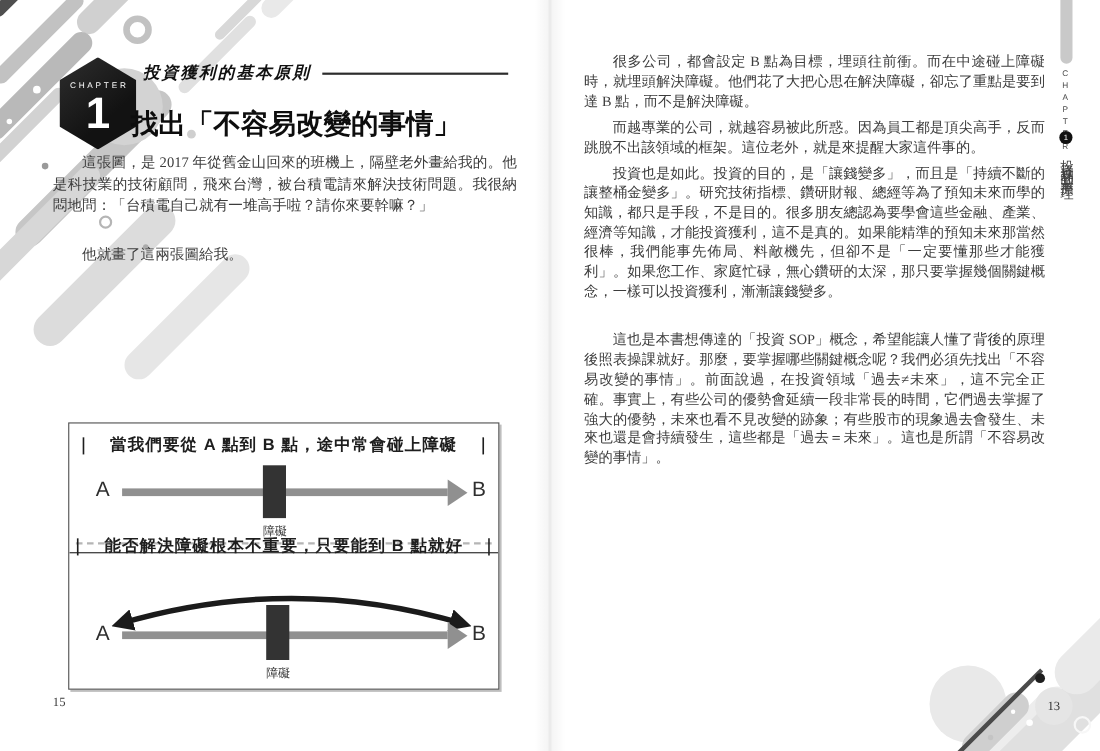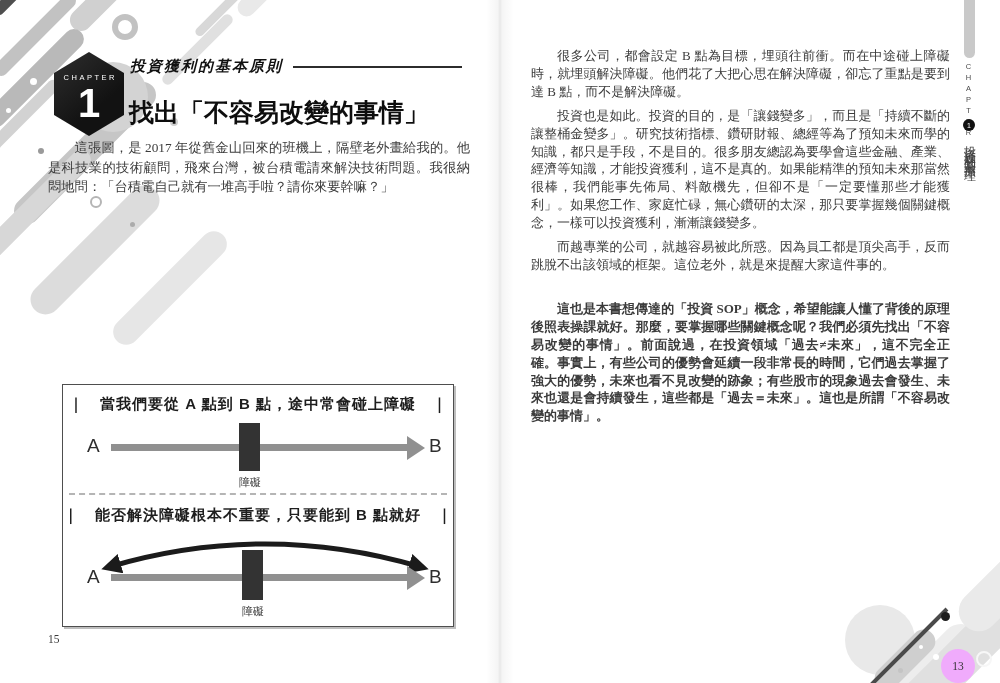--- a/index.html
+++ b/index.html
@@ -21,62 +21,62 @@
     clip-path:polygon(50% 0,100% 25%,100% 75%,50% 100%,0 75%,0 25%);
     display:flex; flex-direction:column; align-items:center; color:#fff;
     font-family:"Liberation Sans",sans-serif; z-index:3;
   }
   .hex-label { margin-top:21px; font-size:7.5px; letter-spacing:2.5px; text-indent:2.5px; }
   .hex-num  { font-size:40px; font-weight:bold; line-height:1; margin-top:1px; }
 
   .kicker-row { position:absolute; left:130px; top:57px; width:332px; display:flex; align-items:center; z-index:3;font-style:italic; }
   .kicker { font-size:15px; font-weight:bold; letter-spacing:2px; color:#111; white-space:nowrap; }
   .kicker-line { flex:1; height:2px; background:#2c2c2c; margin-left:10px; }
-  .page-title { position:absolute; left:129px; top:79px; font-size:25px; font-weight:bold; color:#0d0d0d; white-space:nowrap; z-index:3; }
+  .page-title { position:absolute; left:119px; top:79px; font-size:25px; font-weight:bold; color:#0d0d0d; white-space:nowrap; z-index:3; }
 
   
   .body-left {
     position:absolute; left:48px; top:138px; width:422px;
     font-size:13.3px; line-height:19.6px; text-align:justify; color:#3c3c3c; z-index:2;
   }
   .body-left p { margin:0; text-indent:2em; }
   .body-left p + p { margin-top:24px; }
 
   .body-right {
     position:absolute; left:31px; top:47px; width:419px;
     font-size:13px; line-height:17.9px; text-align:justify; color:#3c3c3c; z-index:2;
   }
   .body-right p { margin:0; text-indent:2em; }
   .body-right p + p { margin-top:6px; }
-  .body-right p.gap { margin-top:26px;font-weight:bold; }
+  .body-right p.gap { margin-top:26px; }
 
   
   .figure {
     position:absolute; left:62px; top:384px; width:392px; height:243px;
     border:1.5px solid #4e4e4e; background:#fff; box-sizing:border-box;
     box-shadow:2px 2px 0 rgba(110,110,110,.45); z-index:2;
   }
   .fig-caption {
     position:absolute; left:0; width:100%; text-align:center;
     font-family:"Liberation Sans",sans-serif; font-weight:bold;
     font-size:15px; color:#1e1e1e; letter-spacing:1px;
   }
-  .cap1 { top:10px; } .cap2 { top:121px; }
+  .cap1 { top:10px; } .cap2 { top:102px;text-decoration:underline; }
   .pt { position:absolute; font-size:19px; color:#2e2e2e; font-family:"Liberation Sans",sans-serif; }
   .shaft { position:absolute; left:48px; width:296px; height:7px; background:#909090; }
   .ahead { position:absolute; width:0; height:0; border-top:12px solid transparent; border-bottom:12px solid transparent; border-left:18px solid #909090; }
   .obstacle { position:absolute; width:21px; background:#333; }
   .ob-label { position:absolute; transform:translateX(-50%); font-size:11px; color:#333; font-family:"Liberation Sans",sans-serif; }
   .dash-sep { position:absolute; left:6px; right:6px; top:108px; border-top:2px dashed #b5b5b5; }
   .curve-svg { position:absolute; left:32px; top:138px; }
 
   .pn-left { position:absolute; left:48px; top:633px; font-size:11.5px; color:#3a3a3a; z-index:4; }
   .pn-circle {
-    position:absolute; left:441px; top:649px; width:34px; height:34px; border-radius:50%;
-    background:#f0abfc; display:flex; align-items:center; justify-content:center;
+    position:absolute; left:441px; top:625px; width:34px; height:34px; border-radius:50%;
+    background:#e5e5e5; display:flex; align-items:center; justify-content:center;
     font-size:11.5px; color:#333; z-index:4;
   }
 
   
   .side-cap { position:absolute; left:464px; top:-10px; width:11px; height:68px; background:#c9c9c9; border-radius:999px; z-index:3; }
   .side-chapter {
     position:absolute; left:464px; top:62px; writing-mode:vertical-rl; text-orientation:upright;
     font-family:"Liberation Sans",sans-serif; font-size:7.5px; letter-spacing:2px; color:#4a4a4a; z-index:3;
   }
   .side-dot {
@@ -127,20 +127,21 @@
     </div>
 
     <div class="kicker-row">
       <span class="kicker">投資獲利的基本原則</span>
       <span class="kicker-line"></span>
     </div>
     <h1 class="page-title">找出「不容易改變的事情」</h1>
 
     <div class="body-left">
       <p>這張圖，是 2017 年從舊金山回來的班機上，隔壁老外畫給我的。他是科技業的技術顧問，飛來台灣，被台積電請來解決技術問題。我很納悶地問：「台積電自己就有一堆高手啦？請你來要幹嘛？」</p>
+      <p>他就畫了這兩張圖給我。</p>
     </div>
 
     <div class="figure">
       <div class="fig-caption cap1">｜　當我們要從 A 點到 B 點，途中常會碰上障礙　｜</div>
 
       <span class="pt" style="left:24px;top:50px;">A</span>
       <div class="shaft" style="top:59px;"></div>
       <div class="ahead" style="left:344px;top:50.5px;"></div>
       <span class="pt" style="left:366px;top:50px;">B</span>
       <div class="obstacle" style="left:176px;top:38px;height:48px;"></div>
@@ -167,22 +168,22 @@
       <div class="ob-label" style="left:190px;top:219px;">障礙</div>
     </div>
 
     <div class="pn-left">15</div>
   </section>
 
   <section class="page page-right">
 
     <div class="body-right">
       <p>很多公司，都會設定 B 點為目標，埋頭往前衝。而在中途碰上障礙時，就埋頭解決障礙。他們花了大把心思在解決障礙，卻忘了重點是要到達 B 點，而不是解決障礙。</p>
+      <p>而越專業的公司，就越容易被此所惑。因為員工都是頂尖高手，反而跳脫不出該領域的框架。這位老外，就是來提醒大家這件事的。</p>
       <p>投資也是如此。投資的目的，是「讓錢變多」，而且是「持續不斷的讓整桶金變多」。研究技術指標、鑽研財報、總經等為了預知未來而學的知識，都只是手段，不是目的。很多朋友總認為要學會這些金融、產業、經濟等知識，才能投資獲利，這不是真的。如果能精準的預知未來那當然很棒，我們能事先佈局、料敵機先，但卻不是「一定要懂那些才能獲利」。如果您工作、家庭忙碌，無心鑽研的太深，那只要掌握幾個關鍵概念，一樣可以投資獲利，漸漸讓錢變多。</p>
-      <p>而越專業的公司，就越容易被此所惑。因為員工都是頂尖高手，反而跳脫不出該領域的框架。這位老外，就是來提醒大家這件事的。</p>
       <p class="gap">這也是本書想傳達的「投資 SOP」概念，希望能讓人懂了背後的原理後照表操課就好。那麼，要掌握哪些關鍵概念呢？我們必須先找出「不容易改變的事情」。前面說過，在投資領域「過去≠未來」，這不完全正確。事實上，有些公司的優勢會延續一段非常長的時間，它們過去掌握了強大的優勢，未來也看不見改變的跡象；有些股市的現象過去會發生、未來也還是會持續發生，這些都是「過去＝未來」。這也是所謂「不容易改變的事情」。</p>
     </div>
 
     <div class="side-cap"></div>
     <div class="side-chapter">CHAPTER</div>
     <div class="side-dot">
       <span>1</span>
     </div>
     <div class="side-title">投資獲利的基本原理</div>
 

